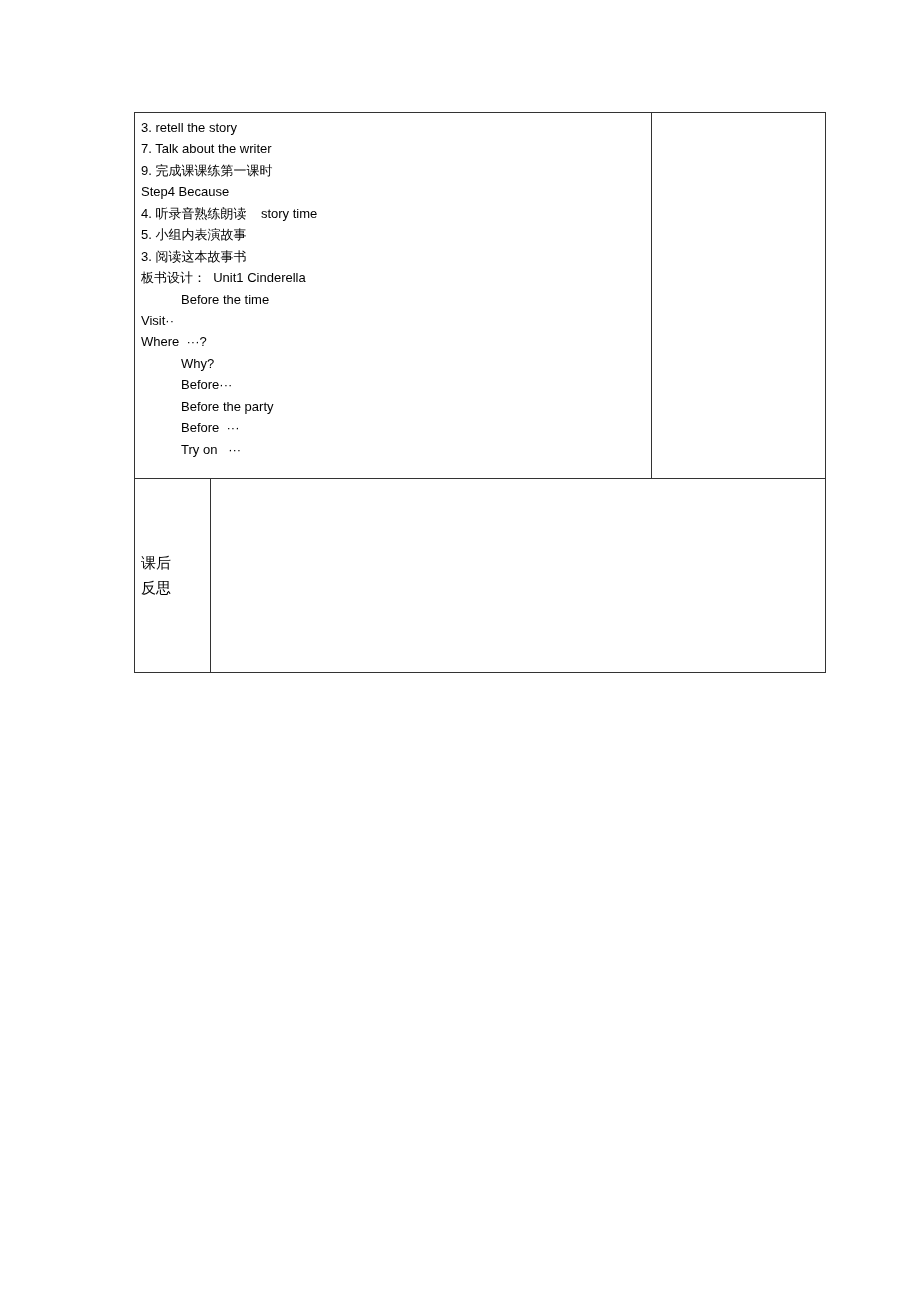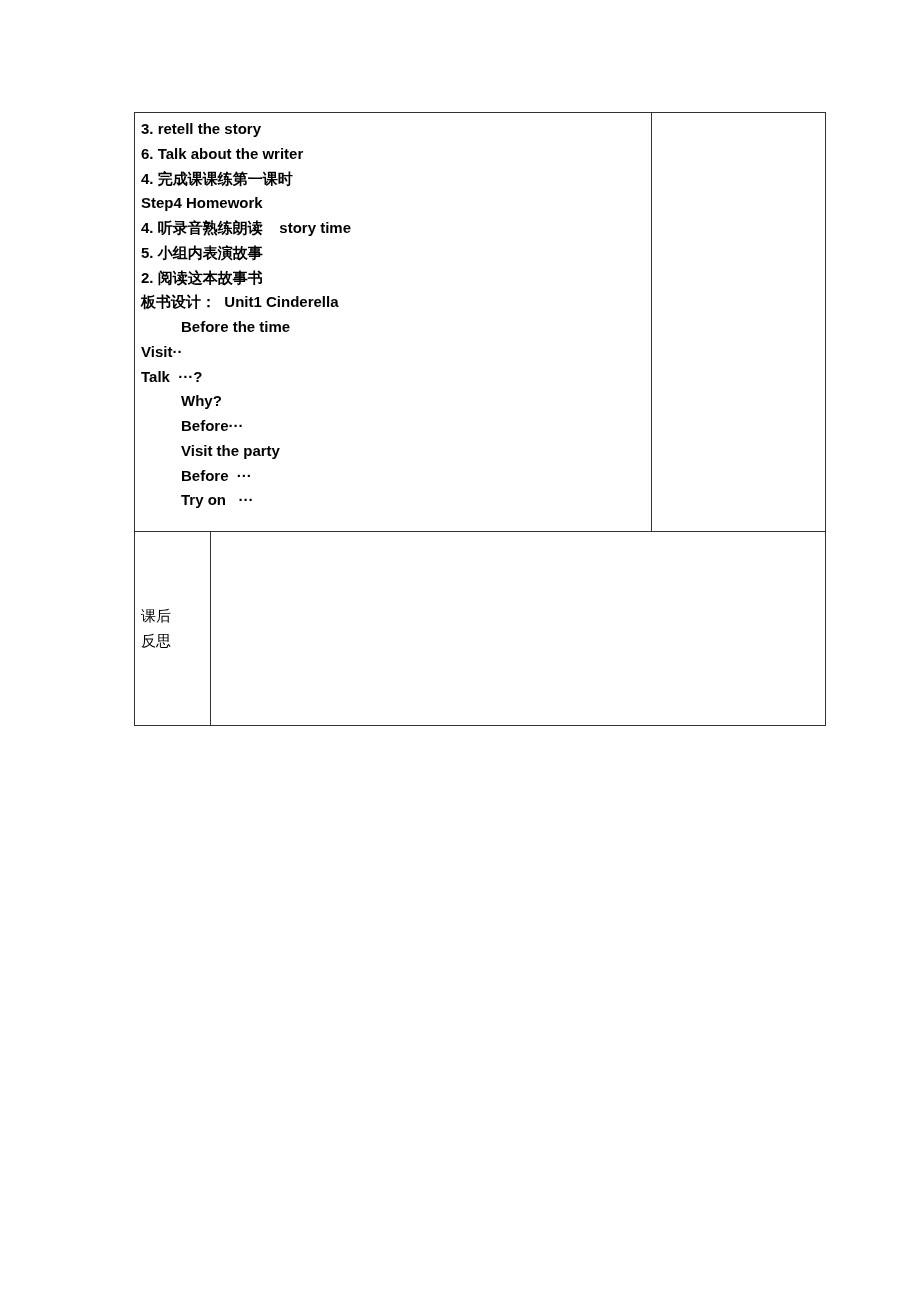--- a/index.html
+++ b/index.html
@@ -43,49 +43,48 @@
       vertical-align: middle;
       height: 194px;
       padding-left: 6px;
       line-height: 1.65;
     }
     .reflect-content {
       width: 616px;
     }
     .line {
       white-space: pre;
-      font-size: 15px;
-      font-weight: bold;
+      font-size: 13px;
     }
     .indent1 {
       padding-left: 40px;
     }
   </style>
 </head>
 <body>
 
 <div class="page">
   <table>
     <tbody>
         <tr>
       <td class="main-cell" colspan="2">
         <div class="line">3. retell the story</div>
-        <div class="line">6. Talk about the writer</div>
-        <div class="line">4. 完成课课练第一课时</div>
-        <div class="line">Step4 Homework</div>
+        <div class="line">7. Talk about the writer</div>
+        <div class="line">9. 完成课课练第一课时</div>
+        <div class="line">Step4 Because</div>
         <div class="line">4. 听录音熟练朗读    story time</div>
         <div class="line">5. 小组内表演故事</div>
-        <div class="line">2. 阅读这本故事书</div>
+        <div class="line">3. 阅读这本故事书</div>
         <div class="line">板书设计：  Unit1 Cinderella</div>
         <div class="line indent1">Before the time</div>
         <div class="line">Visit··</div>
-        <div class="line">Talk  ···?</div>
+        <div class="line">Where  ···?</div>
         <div class="line indent1">Why?</div>
         <div class="line indent1">Before···</div>
-        <div class="line indent1">Visit the party</div>
+        <div class="line indent1">Before the party</div>
         <div class="line indent1">Before  ···</div>
         <div class="line indent1">Try on   ···</div>
       </td>
       <td class="right-cell"></td>
     </tr>
     <tr>
       <td class="reflect-label">
         <div>课后</div>
         <div>反思</div>
       </td>

